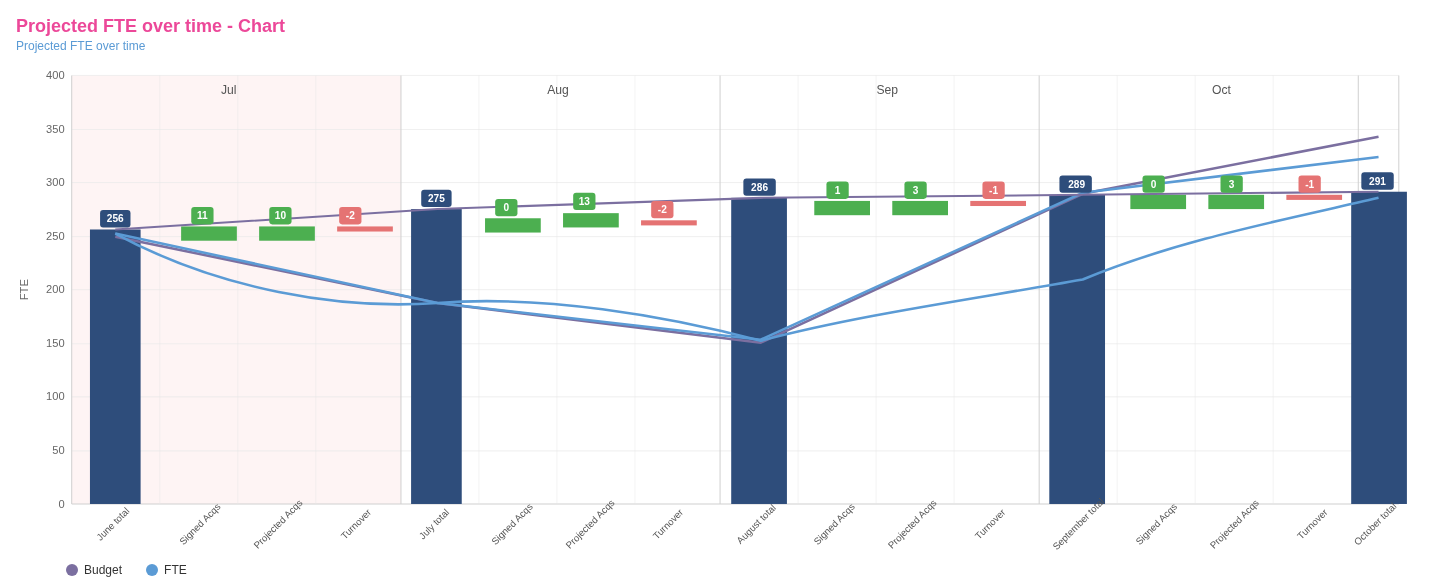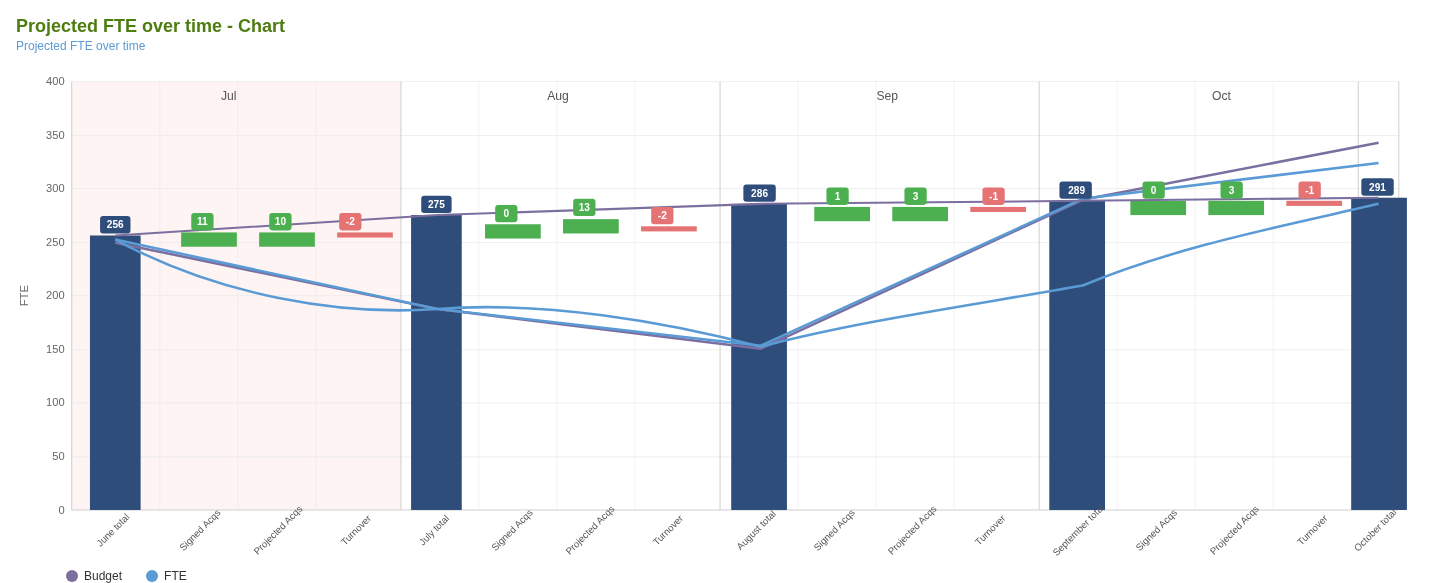--- a/index.html
+++ b/index.html
@@ -1,27 +1,27 @@
 <!DOCTYPE html>
 <html><head>
   <meta charset="utf-8">
   <style>
     * { box-sizing: border-box; margin: 0; padding: 0; }
     body { font-family: Arial, sans-serif; background: #fff; padding: 16px; }
     
     .chart-title {
       font-size: 18px;
       font-weight: bold;
-      color: #4d7c0f;
+      color: #ec4899;
       margin-bottom: 2px;
     }
     .chart-subtitle {
       font-size: 12px;
       color: #5b9bd5;
-      margin-bottom: 8px;
+      margin-bottom: 2px;
     }
     
     .chart-area {
       position: relative;
       width: 100%;
       height: 500px;
     }
     
     svg.main-chart {
       width: 100%;

